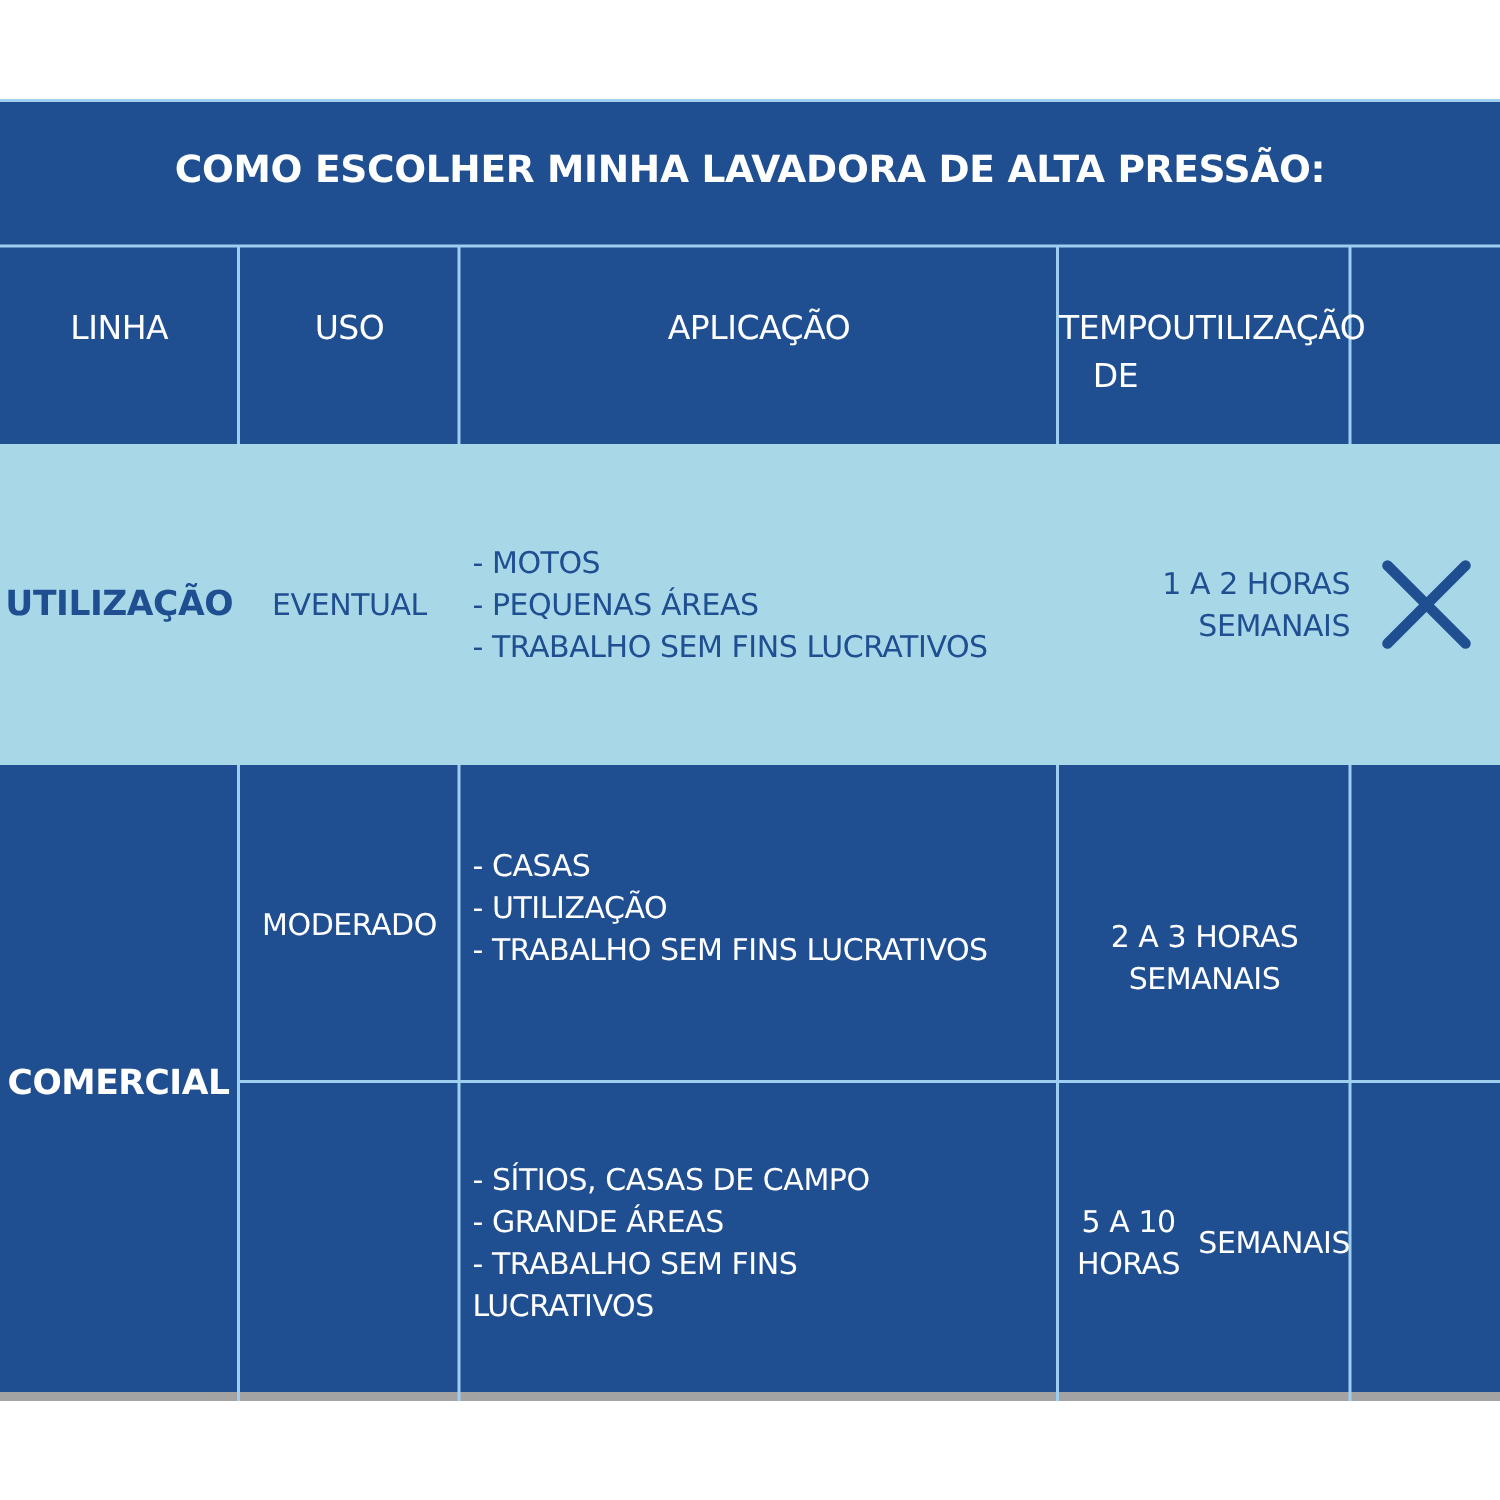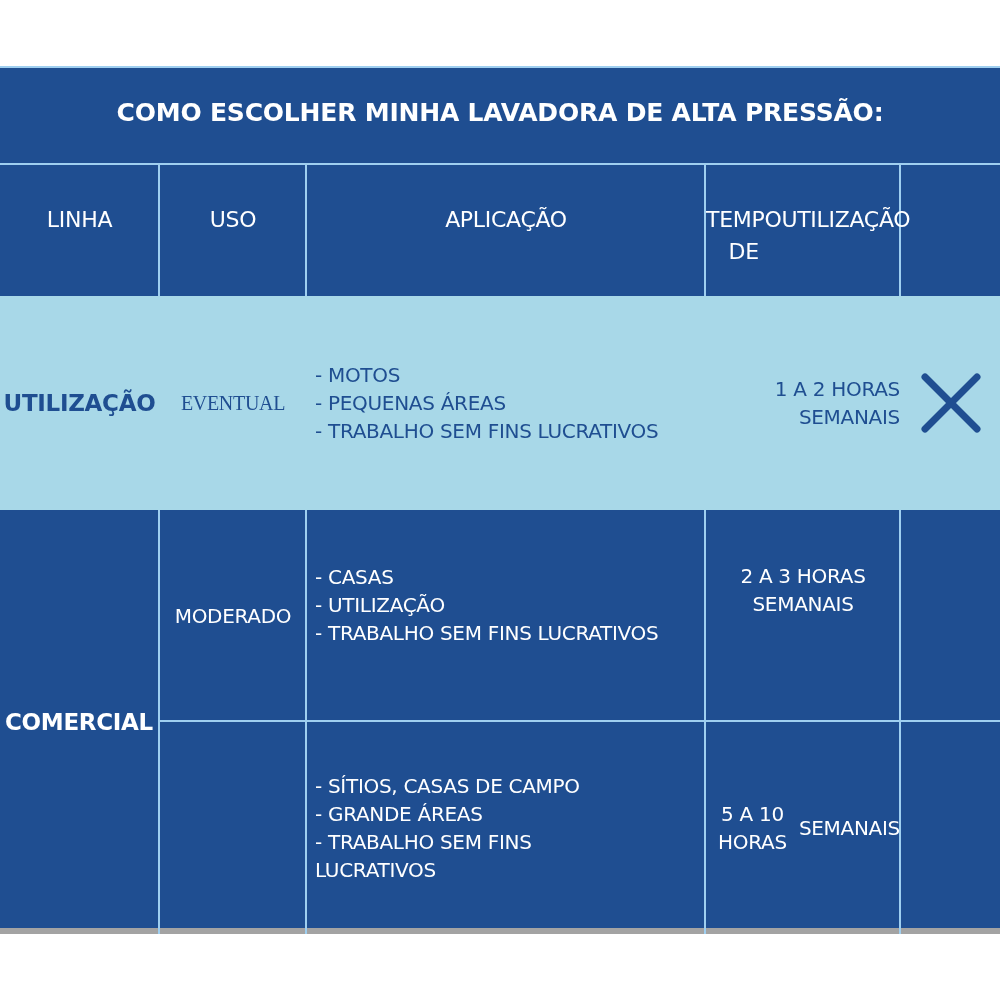--- a/index.html
+++ b/index.html
@@ -68,21 +68,21 @@
   <div class="cell hdr" style="left:0; top:96px; width:159px; height:132px;">LINHA</div>
   <div class="cell hdr" style="left:160px; top:96px; width:146px; height:132px;text-align:right;">USO</div>
   <div class="cell hdr" style="left:307px; top:96px; width:398px; height:132px;">APLICAÇÃO</div>
   <div class="cell hdr" style="left:706px; top:96px; width:194px; height:132px; flex-direction:row; justify-content:flex-start;">
     <span>TEMPO DE</span>
     <span>UTILIZAÇÃO</span>
   </div>
   <div class="cell hdr" style="left:901px; top:96px; width:99px; height:132px;"></div>
 
   <div class="cell line-name dark-text" style="left:0; top:228px; width:159px; height:214px;">UTILIZAÇÃO</div>
-  <div class="cell use dark-text" style="left:160px; top:228px; width:146px; height:214px;font-family:Liberation Serif, serif;">EVENTUAL</div>
+  <div class="cell use dark-text" style="left:160px; top:228px; width:146px; height:214px;">EVENTUAL</div>
   <div class="cell apps dark-text" style="left:307px; top:228px; width:398px; height:214px;">
     <ul>
       <li>- MOTOS</li>
       <li>- PEQUENAS ÁREAS</li>
       <li>- TRABALHO SEM FINS LUCRATIVOS</li>
     </ul>
   </div>
   <div class="cell time dark-text" style="left:706px; top:228px; width:194px; height:214px; flex-direction:column;align-items:flex-end;">
     <span>1 A 2 HORAS</span>
     <span>SEMANAIS</span>
@@ -97,21 +97,21 @@
   <div class="cell line-name" style="left:0; top:442px; width:158px; height:424px;border-radius:26px;">COMERCIAL</div>
 
   <div class="cell use" style="left:160px; top:442px; width:146px; height:212px;">MODERADO</div>
   <div class="cell apps" style="left:307px; top:431px; width:398px; height:212px;">
     <ul>
       <li>- CASAS</li>
       <li>- UTILIZAÇÃO</li>
       <li>- TRABALHO SEM FINS LUCRATIVOS</li>
     </ul>
   </div>
-  <div class="cell time" style="left:706px; top:416px; width:194px; height:212px; flex-direction:column;">
+  <div class="cell time" style="left:706px; top:464px; width:194px; height:212px; flex-direction:column;">
     <span>2 A 3 HORAS</span>
     <span>SEMANAIS</span>
   </div>
   <div class="cell" style="left:901px; top:442px; width:99px; height:212px;"></div>
 
   <div class="cell apps" style="left:307px; top:654px; width:340px; height:212px;">
     <ul>
       <li>- SÍTIOS, CASAS DE CAMPO</li>
       <li>- GRANDE ÁREAS</li>
       <li>- TRABALHO SEM FINS LUCRATIVOS</li>

